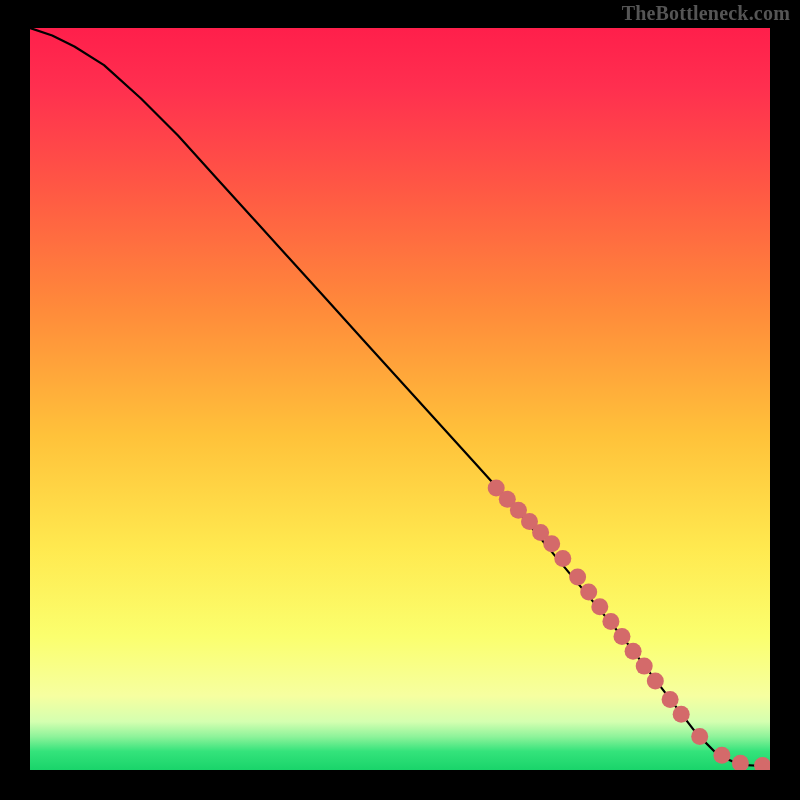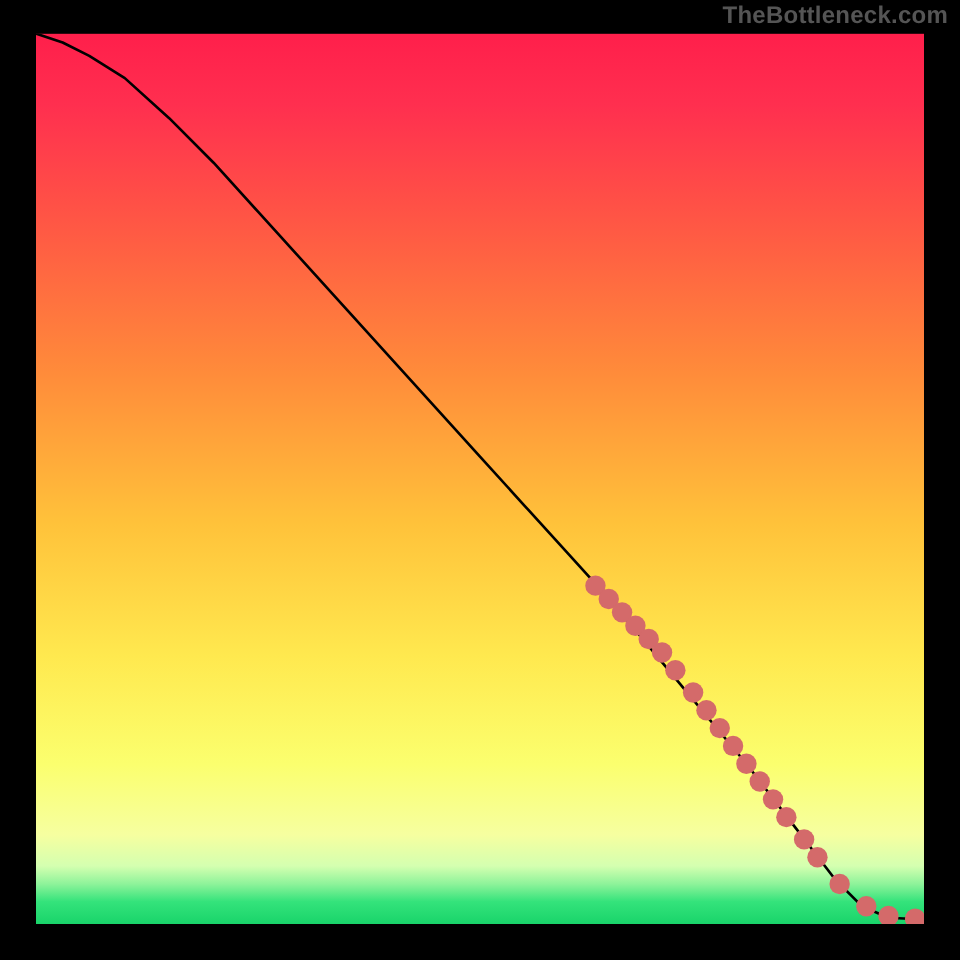--- a/index.html
+++ b/index.html
@@ -9,20 +9,21 @@
     height: 800px;
     background: #000;
     font-family: Arial, Helvetica, sans-serif;
     overflow: hidden;
   }
   .frame {
     position: relative;
     width: 800px;
     height: 681px;
     background: #000;
+    font-family: Liberation Serif, serif;
   }
   .watermark {
     position: absolute;
     top: 2px;
     right: 10px;
     color: #555;
     font-size: 20px;
     font-weight: 600;
     letter-spacing: 0.2px;
     z-index: 5;

